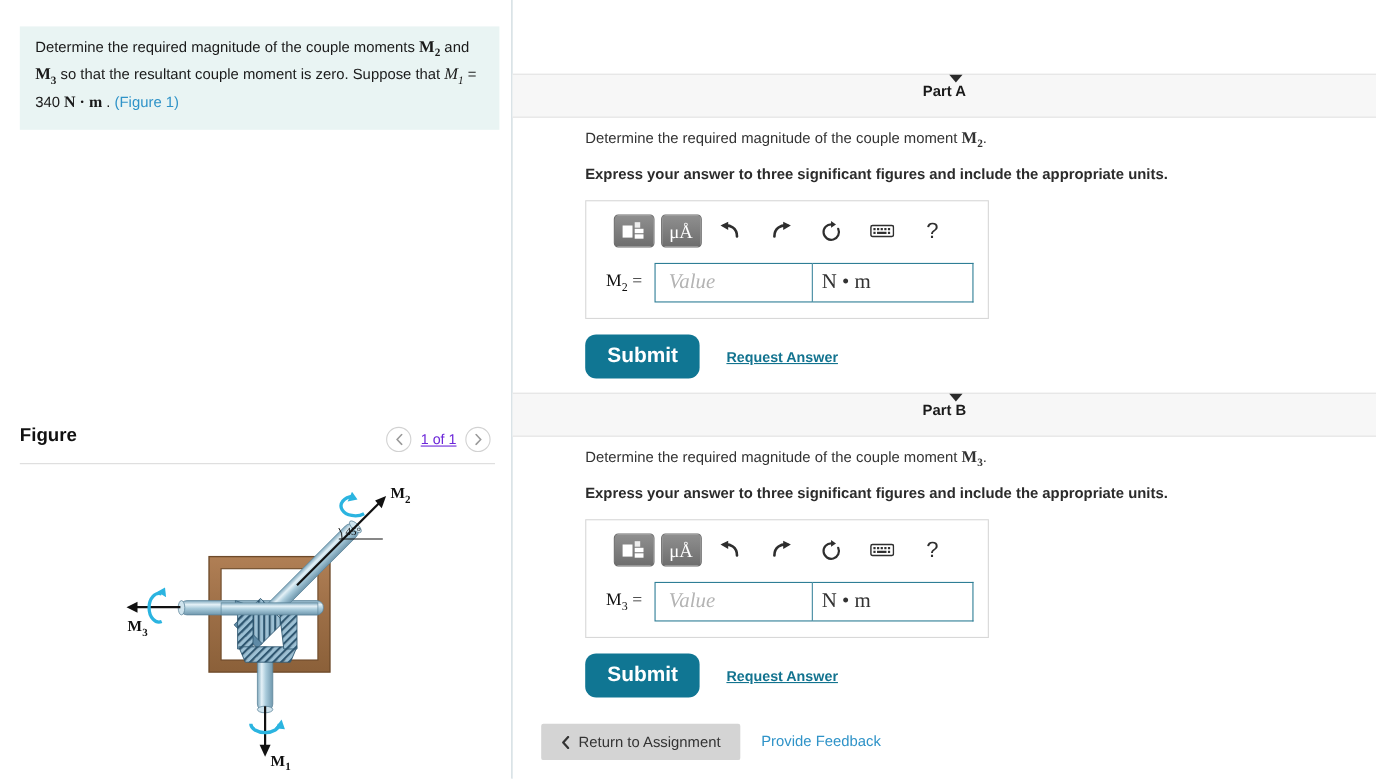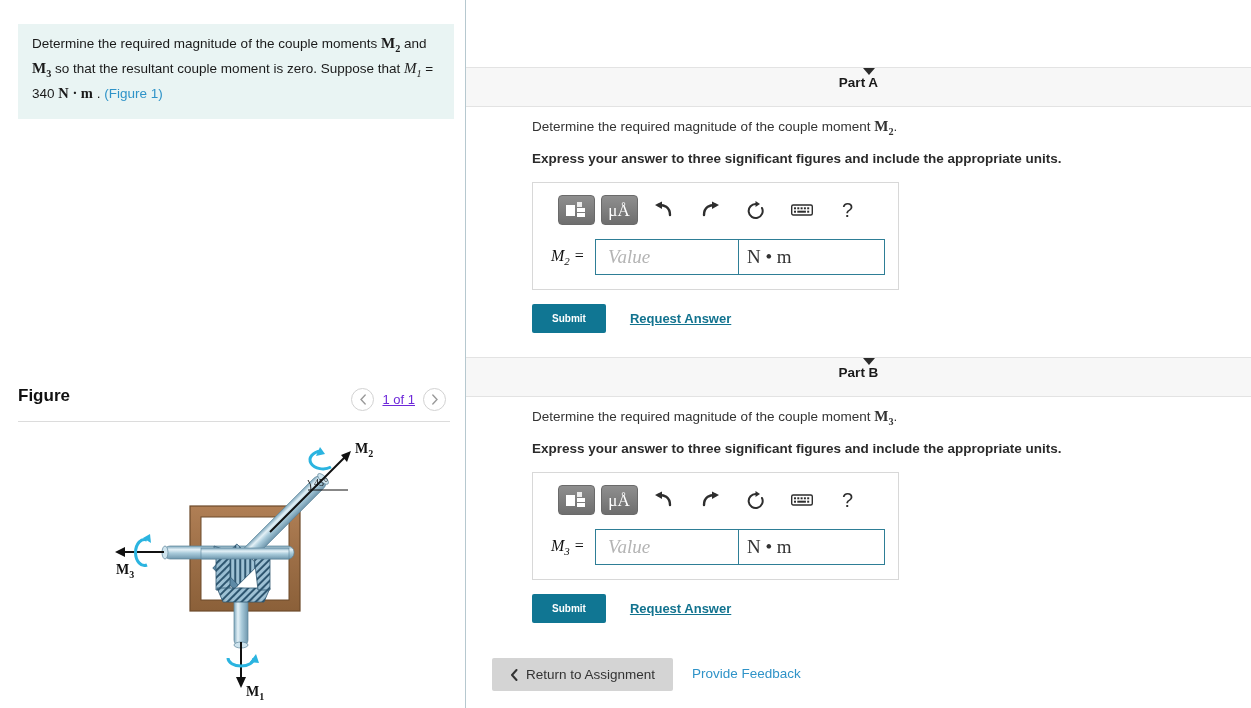--- a/index.html
+++ b/index.html
@@ -143,21 +143,21 @@
   }
   .ico-svg { display: block; }
   .qmark { font-size: 20px; color: #2e2e2e; }
 
   .input-row {
     display: flex; align-items: center;
     margin-top: 12px; padding-left: 18px;
   }
   .var-label {
     font-family: "Liberation Serif", serif;
-    font-style: italic; font-size: 16px; color: #111;
+    font-size: 16px; color: #111;
     width: 44px;
   }
   .val-input {
     width: 144px; height: 36px;
     border: 1px solid #2e7e96;
     font-family: "Liberation Serif", serif;
     font-style: italic; font-size: 19px;
     color: #b4b4b4;
     padding-left: 12px;
     background: #fff;
@@ -174,22 +174,22 @@
     padding-left: 8px;
     background: #fff;
   }
 
   .submit-row {
     margin-left: 66px; margin-top: 14px;
     display: flex; align-items: center;
   }
   .submit-btn {
     background: #107693; color: #fff;
-    border: none; border-radius: 2px;
-    font-size: 10px; font-weight: bold;
+    border: none; border-radius: 10px;
+    font-size: 19px; font-weight: bold;
     padding: 9px 20px;
     font-family: "Liberation Sans", sans-serif;
     cursor: pointer;
   }
   .req-answer {
     margin-left: 24px;
     color: #12738f; font-size: 13px;
     text-decoration: underline; font-weight: bold;
     cursor: pointer;
   }

